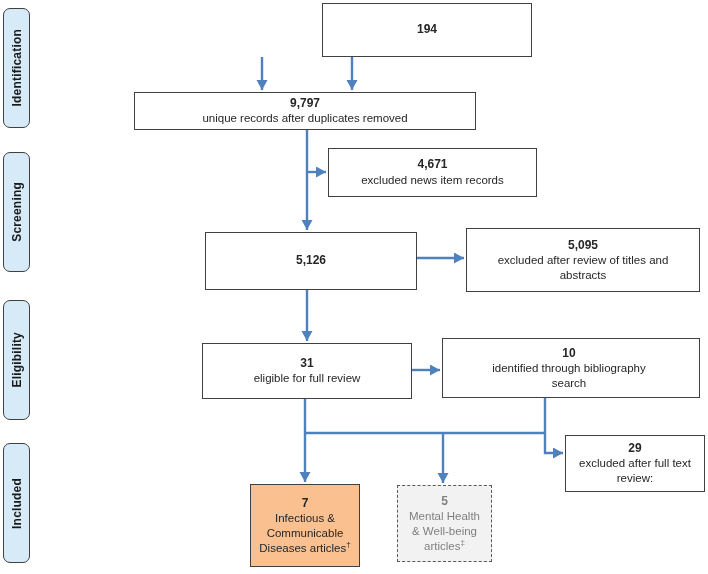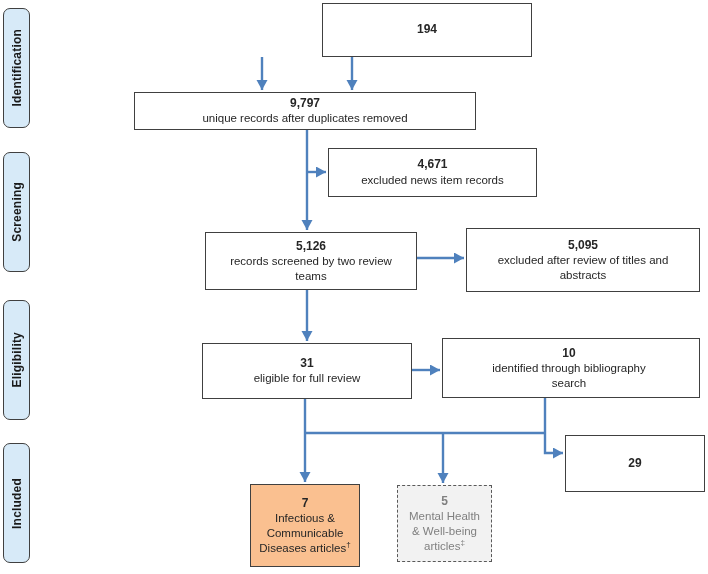--- a/index.html
+++ b/index.html
@@ -120,38 +120,38 @@
     <div class="num">9,797</div>
     <div class="lbl">unique records after duplicates removed</div>
   </div>
 
   <div class="box" style="left:328px; top:148px; width:209px; height:49px">
     <div class="num">4,671</div>
     <div class="lbl">excluded news item records</div>
   </div>
   <div class="box pad14" style="left:205px; top:232px; width:212px; height:58px">
     <div class="num">5,126</div>
-    <div class="lbl">records screened by two review teams</div>
   </div>
   <div class="box pad16" style="left:466px; top:228px; width:234px; height:64px">
     <div class="num">5,095</div>
     <div class="lbl">excluded after review of titles and abstracts</div>
   </div>
 
   <div class="box" style="left:202px; top:343px; width:210px; height:56px">
     <div class="num">31</div>
     <div class="lbl">eligible for full review</div>
   </div>
   <div class="box pad36" style="left:442px; top:338px; width:258px; height:60px">
     <div class="num">10</div>
     <div class="lbl">identified through bibliography search</div>
   </div>
 
   <div class="box pad6" style="left:565px; top:435px; width:140px; height:57px">
     <div class="num">29</div>
+    <div class="lbl">excluded after full text review:</div>
   </div>
   <div class="box pad6 highlight" style="left:250px; top:484px; width:110px; height:83px">
     <div class="num">7</div>
     <div class="lbl"><span>Infectious &amp; Communicable Diseases articles</span><sup>†</sup></div>
   </div>
   <div class="box pad6 muted" style="left:397px; top:485px; width:95px; height:77px">
     <div class="num">5</div>
     <div class="lbl"><span>Mental Health &amp; Well-being articles</span><sup>‡</sup></div>
   </div>
 

